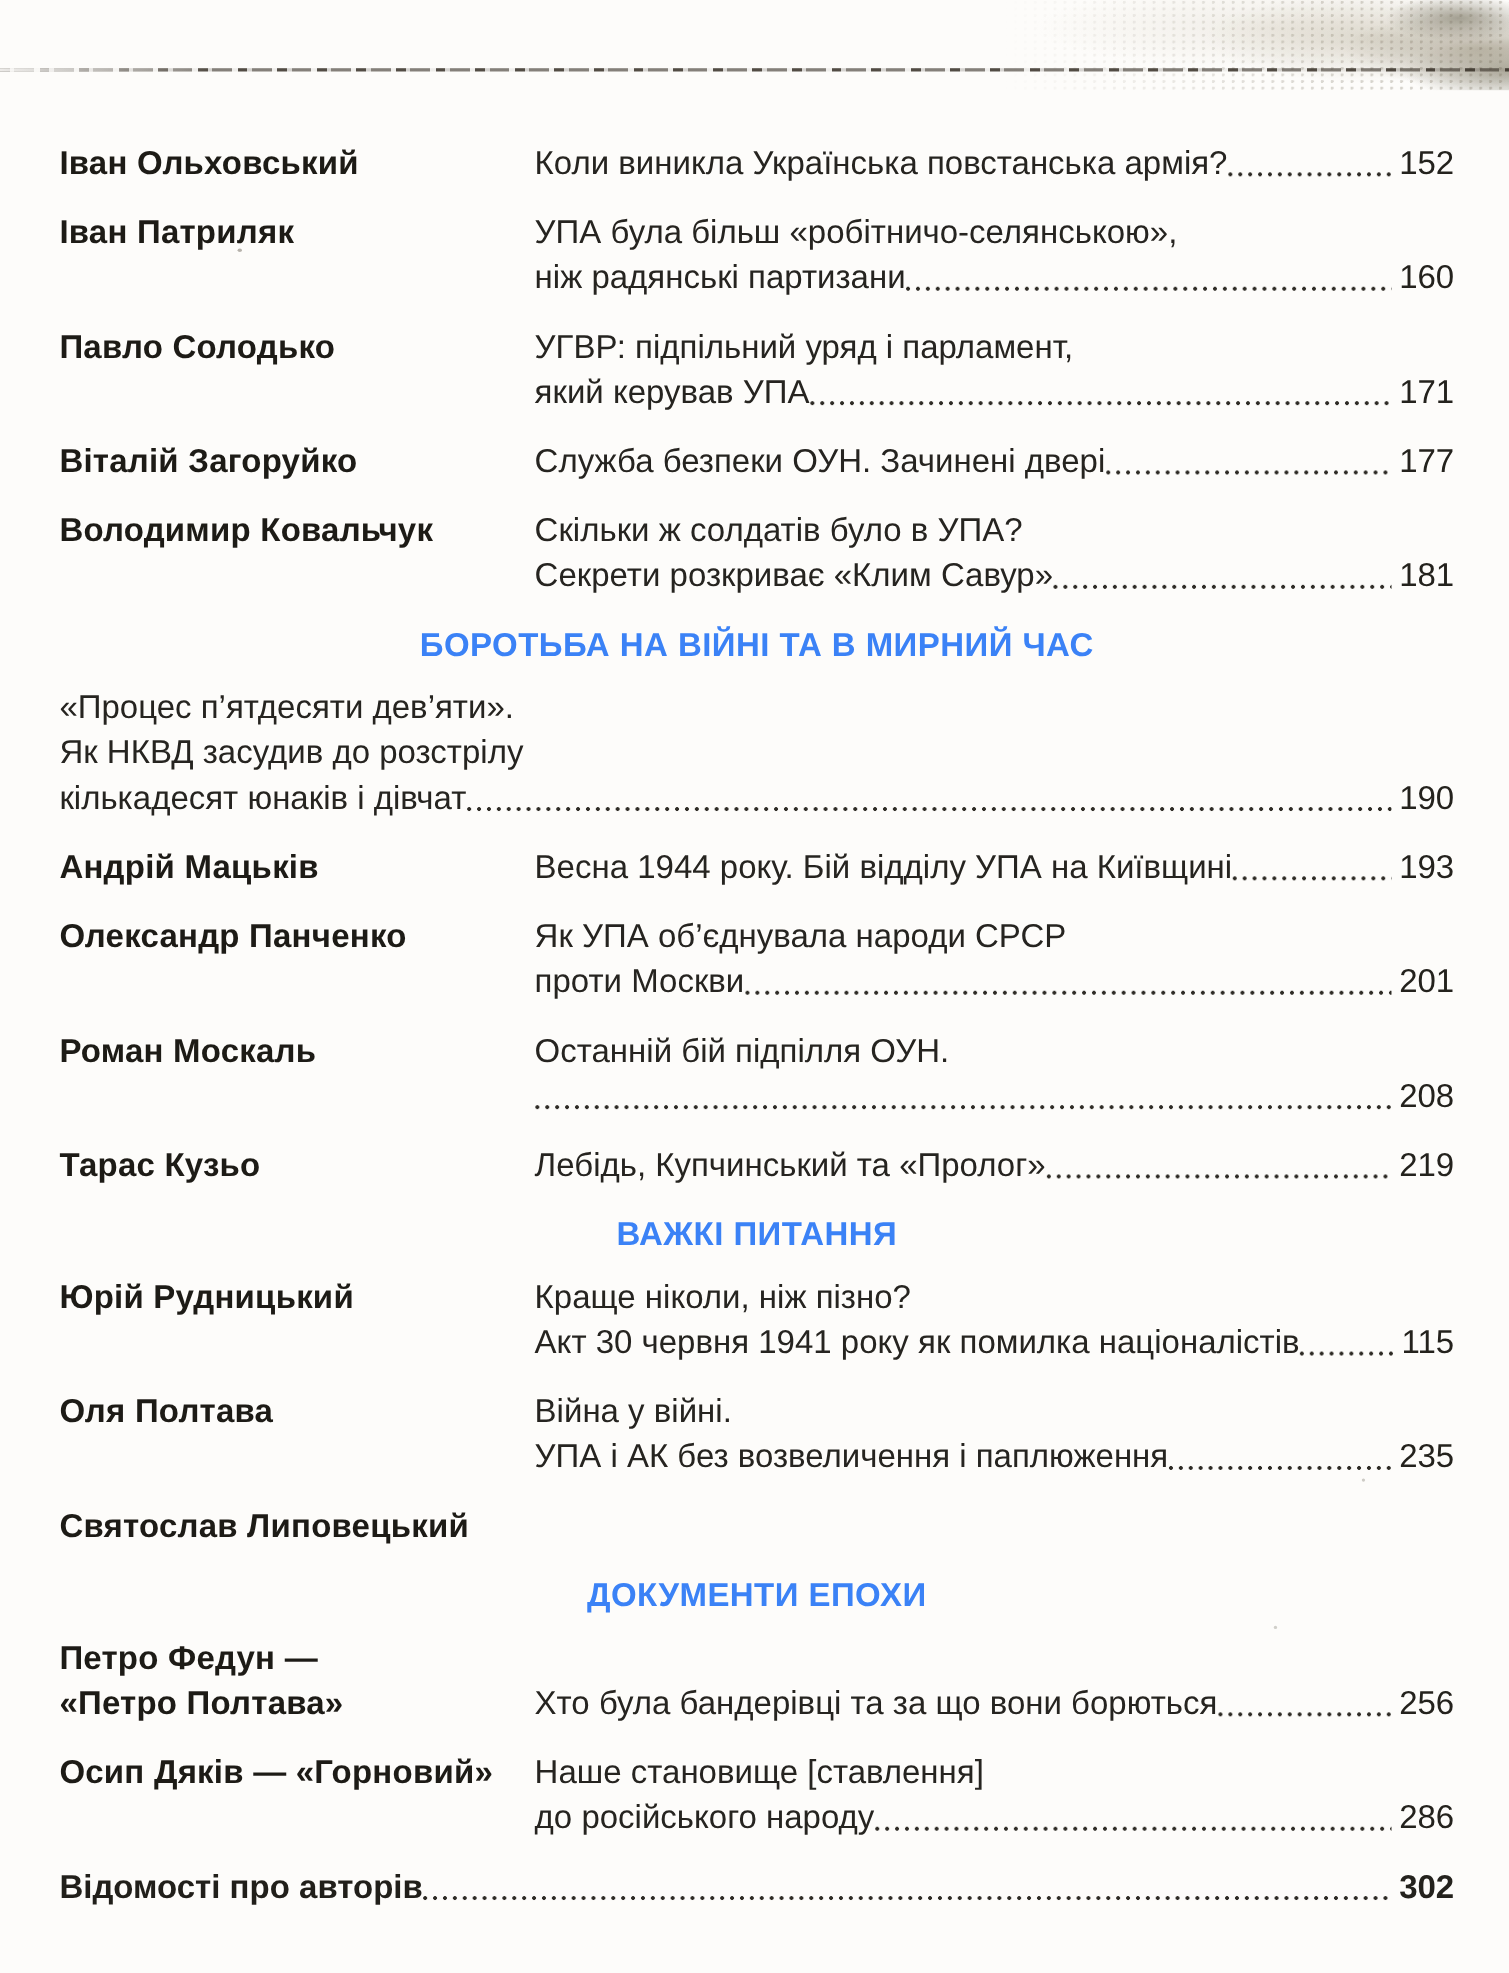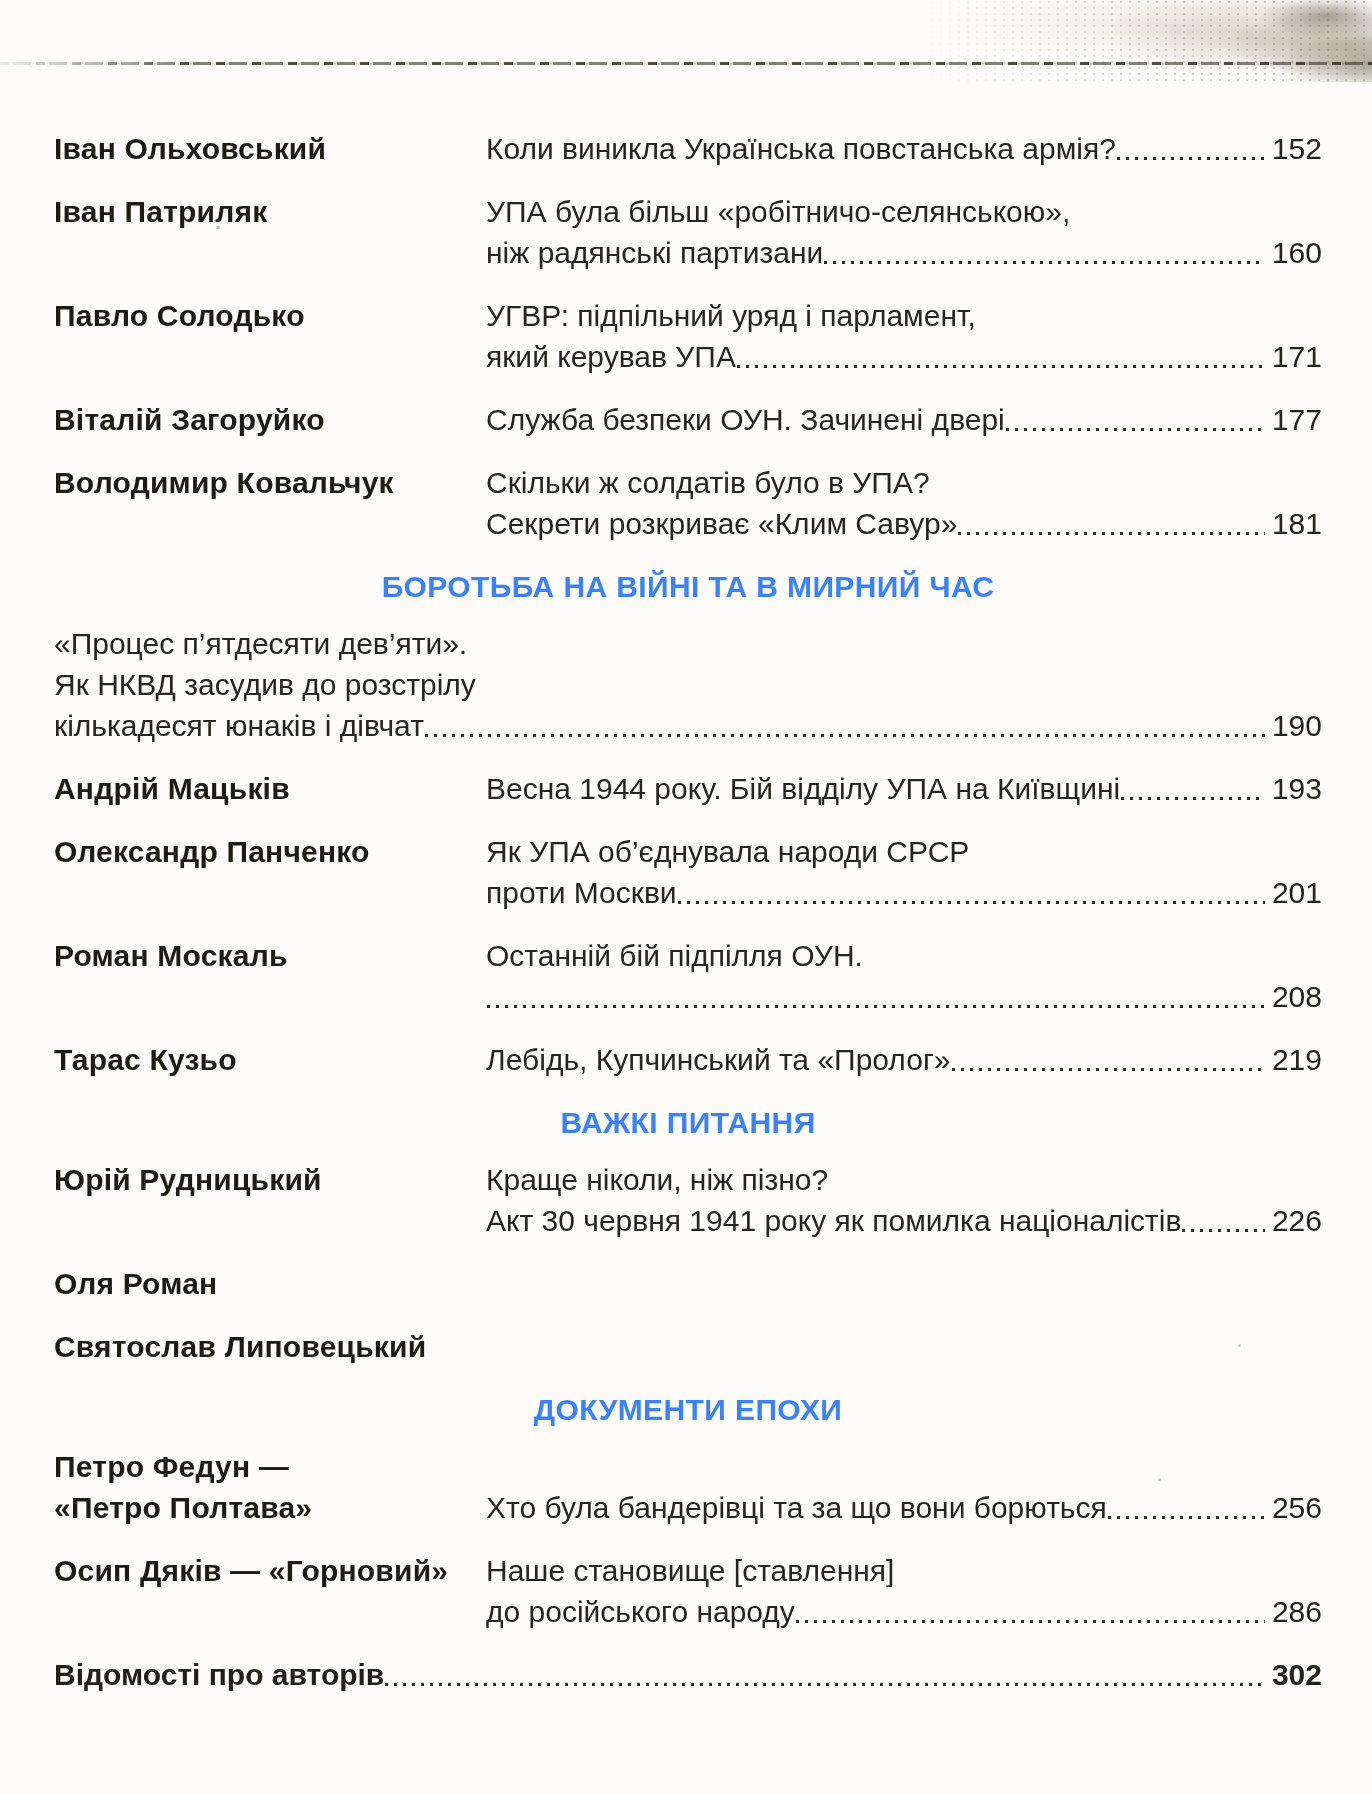--- a/index.html
+++ b/index.html
@@ -237,28 +237,38 @@
     <div class="author">
       <div class="al">Юрій Рудницький</div>
     </div>
     <div class="entry">
       <div class="tl">
         <span class="tt">Краще ніколи, ніж пізно?</span>
       </div>
       <div class="tl">
         <span class="tt">Акт 30 червня 1941 року як помилка націоналістів</span>
         <span class="dots"></span>
-        <span class="pg">226</span>
-      </div>
-    </div>
-  </div>
-
-  <div class="row">
-    <div class="author">
-      <div class="al">Оля Роман</div>
+        <span class="pg">115</span>
+      </div>
+    </div>
+  </div>
+
+  <div class="row">
+    <div class="author">
+      <div class="al">Оля Полтава</div>
+    </div>
+    <div class="entry">
+      <div class="tl">
+        <span class="tt">Війна у війні.</span>
+      </div>
+      <div class="tl">
+        <span class="tt">УПА і АК без возвеличення і паплюження</span>
+        <span class="dots"></span>
+        <span class="pg">235</span>
+      </div>
     </div>
   </div>
 
   <div class="row">
     <div class="author">
       <div class="al">Святослав Липовецький</div>
     </div>
   </div>
 
   <div class="sec-h">ДОКУМЕНТИ ЕПОХИ</div>

